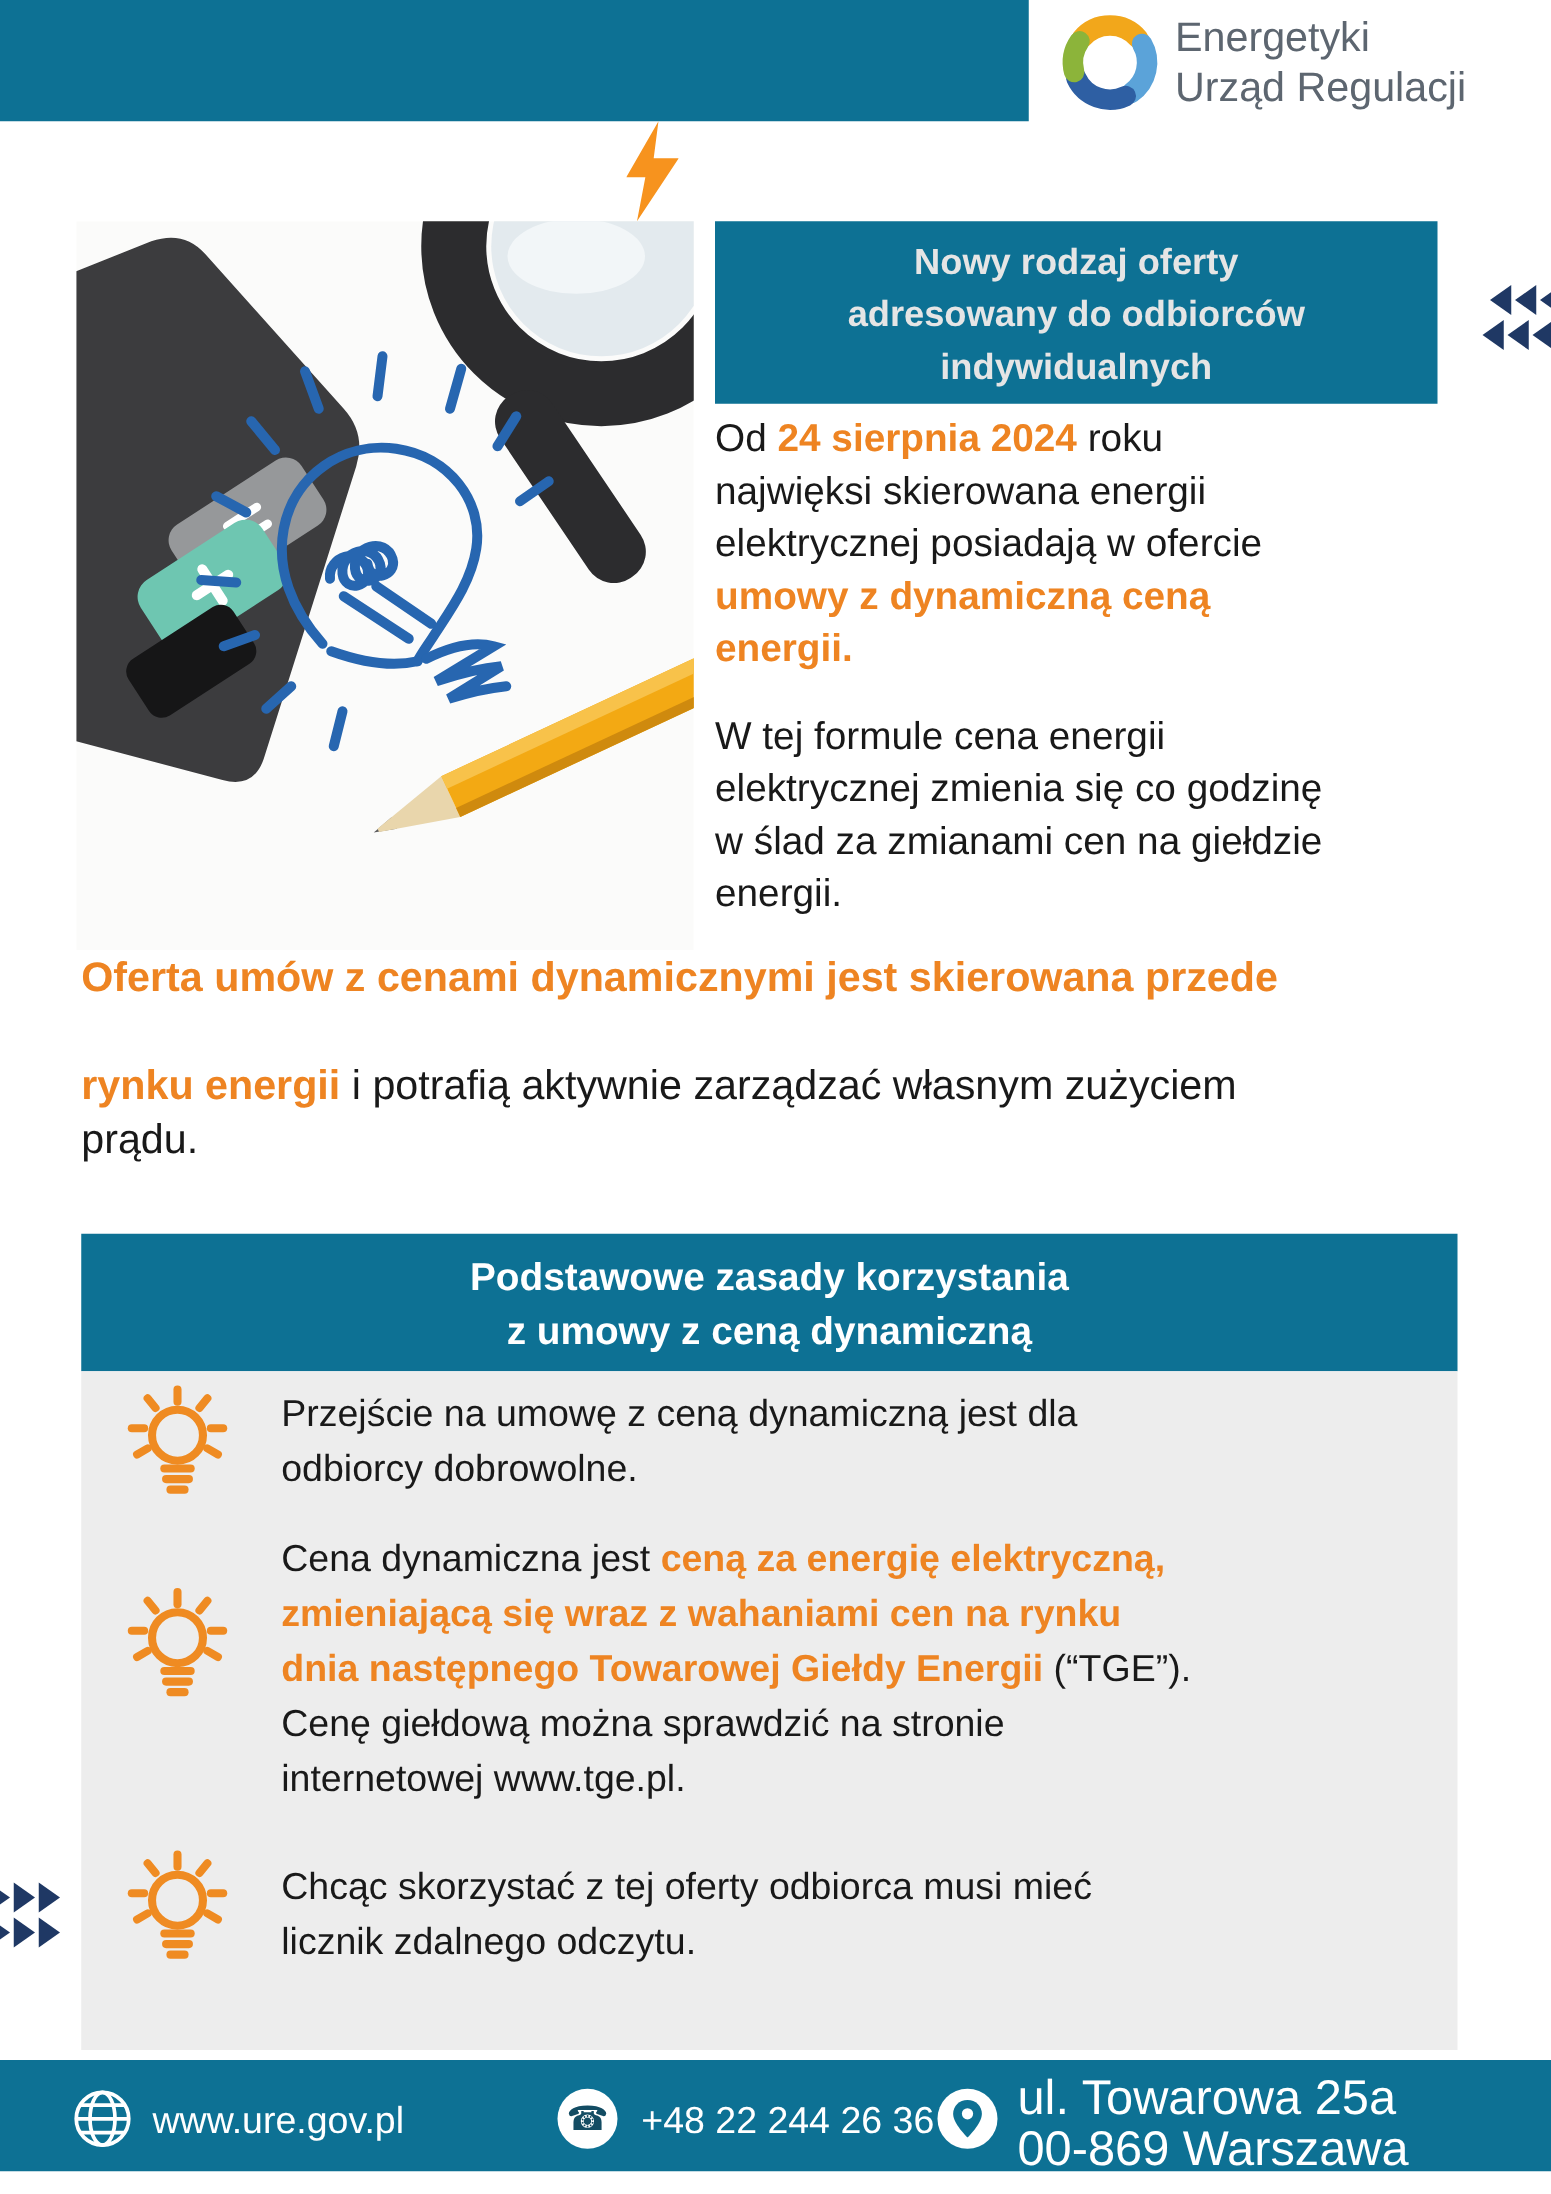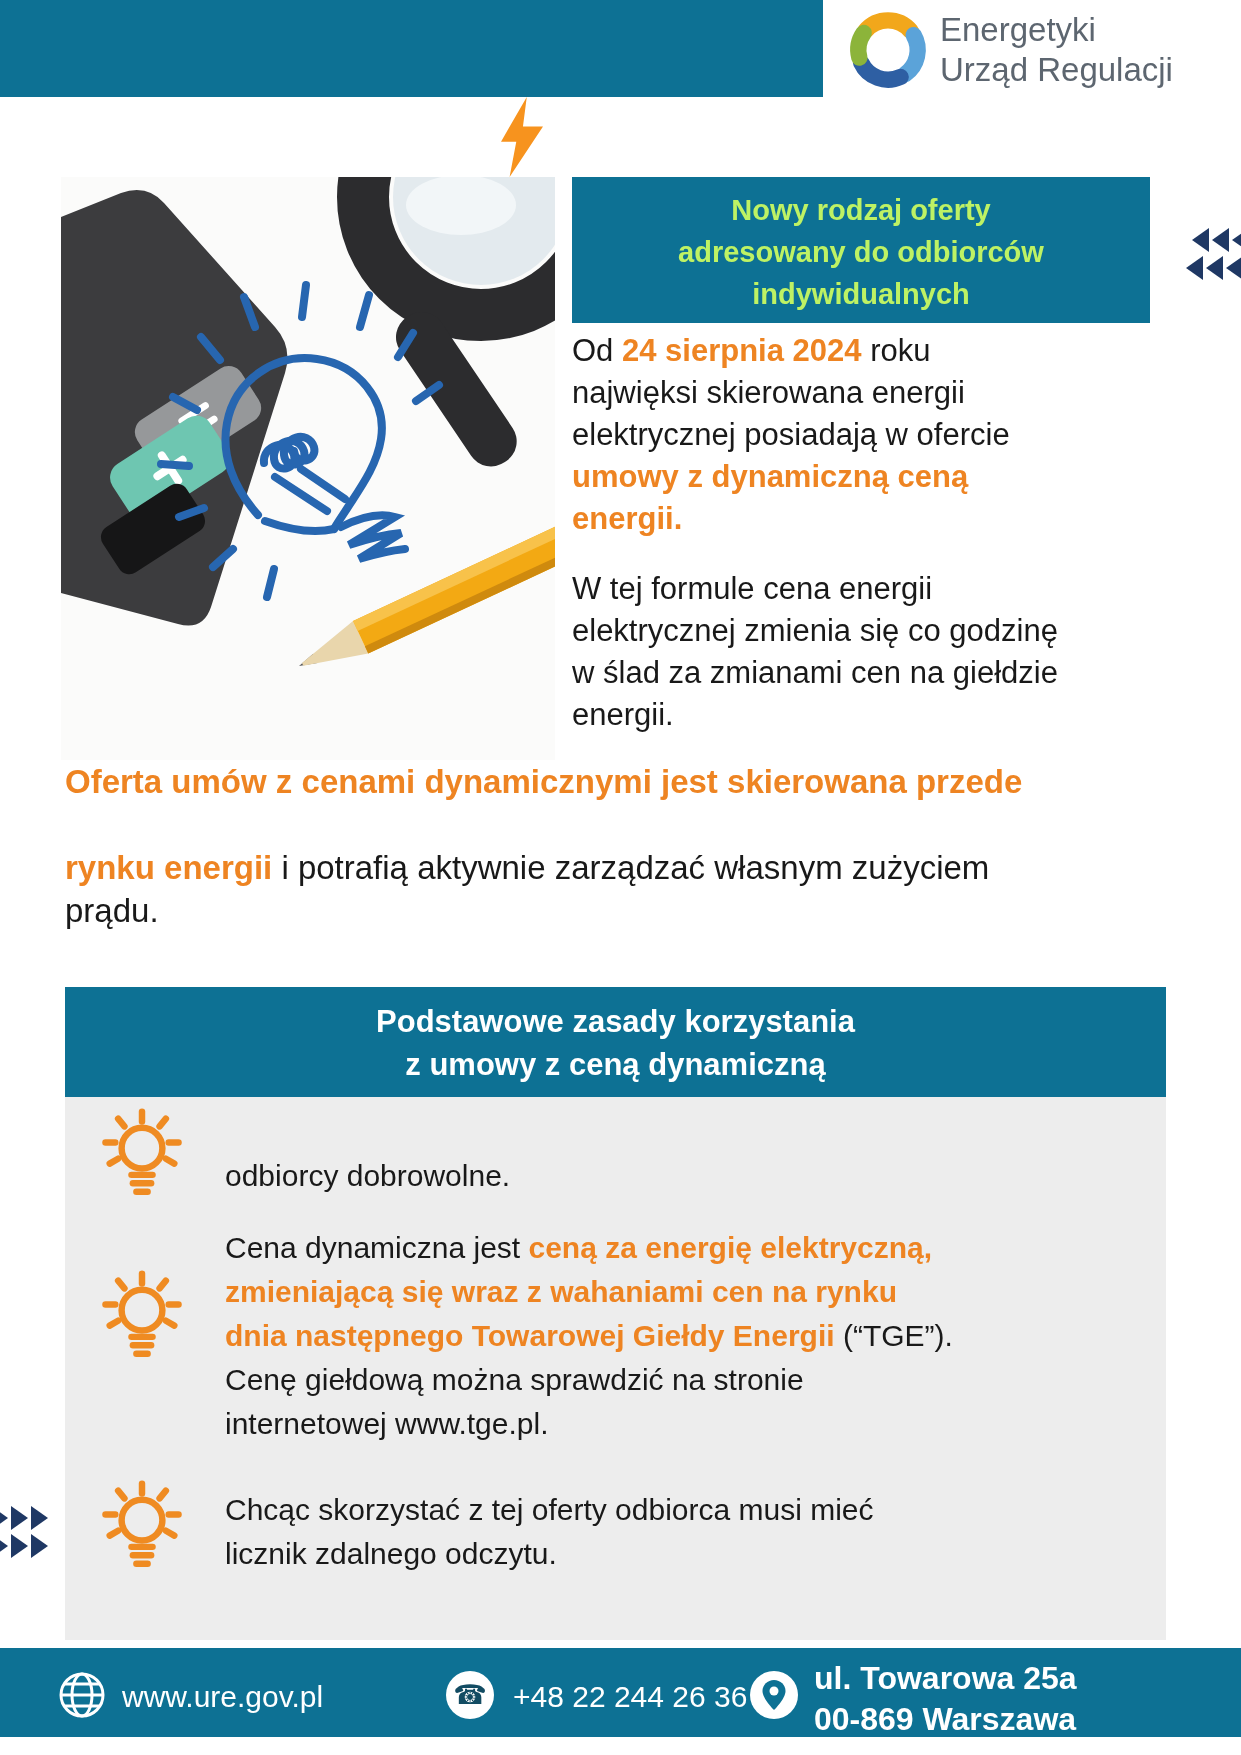--- a/index.html
+++ b/index.html
@@ -6,21 +6,21 @@
   .page{position:relative;width:1241px;height:1755px;background:#ffffff;overflow:hidden;
         font-family:"Liberation Sans",sans-serif;color:#191919;}
   .abs{position:absolute;}
 
   
   .top-bar{left:0;top:0;width:823px;height:97px;background:#0d7194;}
   .brand-text{left:940px;top:10px;font-size:33px;line-height:40px;color:#5d6670;}
   .page-title{left:65px;top:99px;font-size:46px;font-weight:800;color:#1b2f55;letter-spacing:0px;margin:0;}
 
   
-  .intro-box{left:572px;top:177px;width:578px;height:146px;background:#0d7194;color:#bef264;
+  .intro-box{left:572px;top:177px;width:578px;height:146px;background:#0d7194;color:#e5e5e5;
              text-align:center;font-weight:700;font-size:29px;line-height:42px;padding-top:12px;box-sizing:border-box;}
   .para{font-size:31px;line-height:42px;margin:0;}
   .p1{left:572px;top:330px;width:600px;}
   .p2{left:572px;top:568px;width:600px;}
   .accent{color:#ee8422;font-weight:700;}
 
   .highlight{left:65px;top:760px;width:1120px;font-size:33px;line-height:43px;font-weight:400;margin:0;}
   .highlight .accent{font-weight:700;}
 
   .rules-header{left:65px;top:987px;width:1101px;height:110px;background:#0d7194;color:#fff;
@@ -33,21 +33,21 @@
   .tri-l{width:0;height:0;border-top:12px solid transparent;border-bottom:12px solid transparent;border-right:17px solid #1f3864;}
   .tri-r{width:0;height:0;border-top:12px solid transparent;border-bottom:12px solid transparent;border-left:17px solid #1f3864;}
   .right-arrows{left:1186px;top:228px;display:flex;flex-direction:column;gap:4px;align-items:flex-end;}
   .left-arrows{left:-9px;top:1506px;display:flex;flex-direction:column;gap:4px;}
 
   
   .footer-bar{left:0;top:1648px;width:1241px;height:89px;background:#0d7194;color:#fff;}
   .footer-text{font-size:30px;color:#ffffff;}
   .icon-circle{width:48px;height:48px;border-radius:50%;background:#ffffff;display:flex;align-items:center;justify-content:center;}
   .phone-glyph{font-size:27px;color:#134c63;line-height:1;}
-  .address{font-size:32px;line-height:41px;font-weight:bold;}
+  .address{font-size:39px;line-height:41px;}
 </style>
 </head>
 <body>
 
 <div class="page">
 
   <div class="abs top-bar"></div>
 
   <svg class="abs" style="left:843px;top:5px;" width="90" height="90" viewBox="0 0 88 88">
     <path d="M21.8 25.4 A29 29 0 0 1 66.2 25.4" fill="none" stroke="#f2a71b" stroke-width="16" stroke-linecap="round"></path>
@@ -176,21 +176,21 @@
       <path d="M32 4 V11"></path>
         <path d="M15 9 L19.5 14.5"></path>
         <path d="M49 9 L44.5 14.5"></path>
       <path d="M6 26 H13"></path>
         <path d="M58 26 H51"></path>
       <path d="M9 41 L15 37.5"></path>
         <path d="M55 41 L49 37.5"></path>
     </g>
   </svg>
   <p class="abs rule-text" style="left:225px;top:1110px;width:860px;">
-    <br>
+    <span>Przejście na umowę z ceną dynamiczną jest dla</span><br>
     <span>odbiorcy dobrowolne.</span>
   </p>
 
   <svg class="abs" style="left:96px;top:1268px;" width="92" height="104" viewBox="0 0 64 74">
     <g stroke="#ef8b22" stroke-width="4.6" stroke-linecap="round" fill="none">
       <circle cx="32" cy="30" r="14.5"></circle>
       <path d="M24.5 49 H39.5"></path>
         <path d="M25.5 55 H38.5"></path>
         <path d="M28 61 H36"></path>
       <path d="M32 4 V11"></path>

